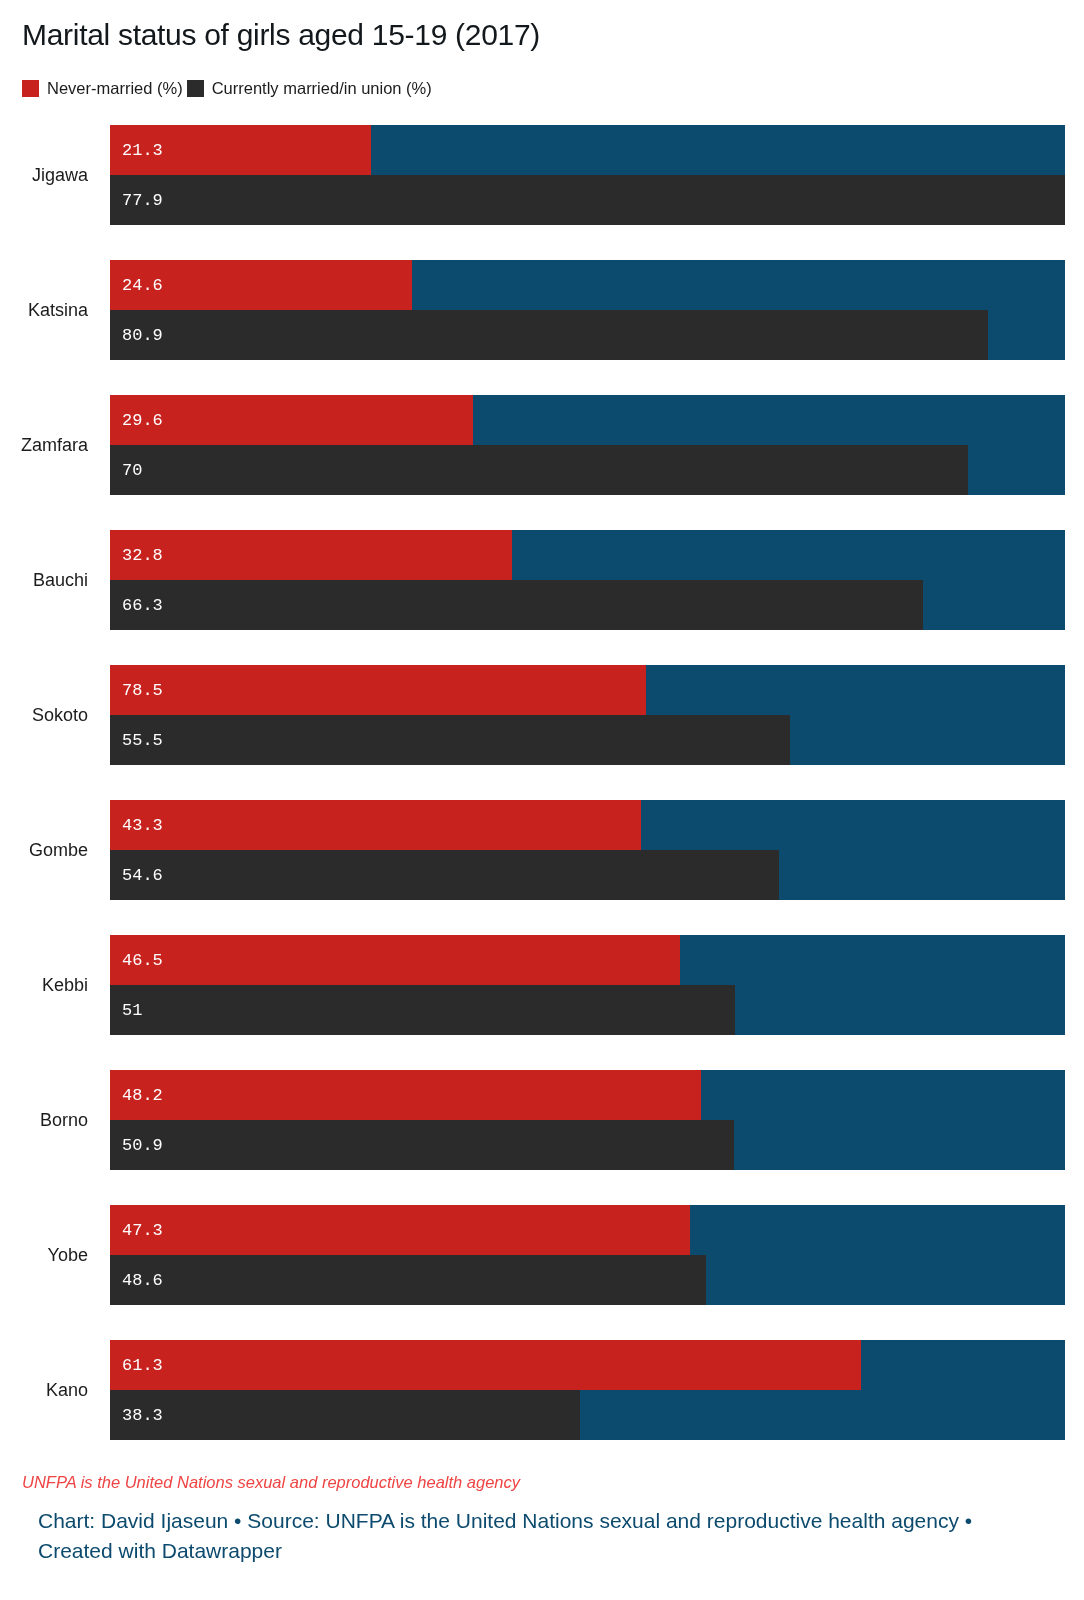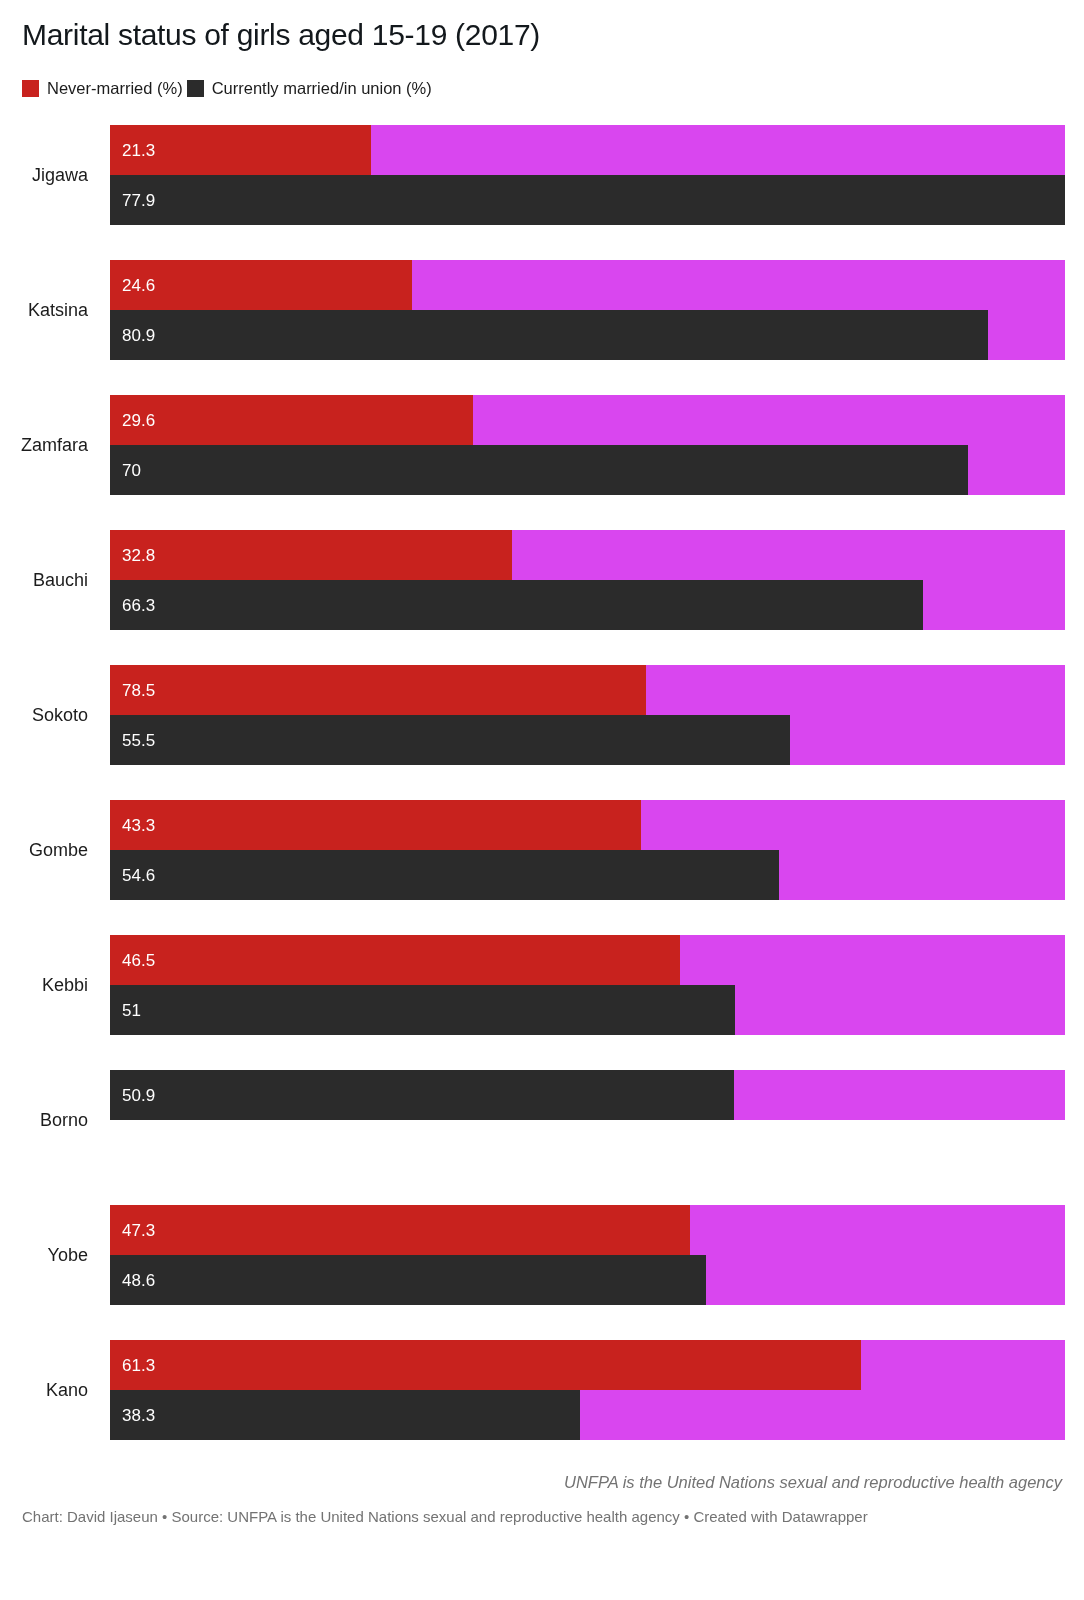--- a/index.html
+++ b/index.html
@@ -92,21 +92,22 @@
     position: absolute;
     left: 110px;
     top: 0;
     width: 955px;       
   }
 
   .bar-row {
     position: relative;
     width: 100%;
     height: 50px;
-    background: #d946ef;   
+    background: #0c4a6e;   
+    font-family: Liberation Mono, monospace;
   }
 
   .bar-fill {
     position: absolute;
     left: 0;
     top: 0;
     height: 50px;
     display: flex;
     align-items: center;
   }
@@ -127,30 +128,30 @@
   
   .footer {
     position: absolute;
     left: 22px;
     top: 1472px;
     width: 1040px;
   }
   .footer-note {
     font-size: 16.5px;
     font-style: italic;
-    color: #737373;
+    color: #ef4444;
     margin-bottom: 13px;
     line-height: 1.25;
-    text-align: right;
   }
   .footer-credit {
-    font-size: 15px;
-    color: #737373;
+    font-size: 21px;
+    color: #0c4a6e;
     line-height: 1.45;
     max-width: 960px;
+    margin-left: 16px;
   }
 </style>
 </head>
 <body>
 
 <div class="chart-root">
 
   <div class="chart-title">Marital status of girls aged 15-19 (2017)</div>
 
   <div class="legend">
@@ -253,20 +254,24 @@
           <div class="bar-row">
             <div class="bar-fill series-1" style="width: 65.4685%; background: rgb(43, 43, 43);"></div>
             <span class="bar-value">51</span>
           </div>
         </div>
       </div>
       <div class="group">
         <div class="group-label">Borno</div>
         <div class="bars">
           <div class="bar-row">
+            <div class="bar-fill series-0" style="width: 61.8742%; background: rgb(200, 34, 30);"></div>
+            <span class="bar-value">48.2</span>
+          </div>
+          <div class="bar-row">
             <div class="bar-fill series-1" style="width: 65.3402%; background: rgb(43, 43, 43);"></div>
             <span class="bar-value">50.9</span>
           </div>
         </div>
       </div>
       <div class="group">
         <div class="group-label">Yobe</div>
         <div class="bars">
           <div class="bar-row">
             <div class="bar-fill series-0" style="width: 60.7189%; background: rgb(200, 34, 30);"></div>

